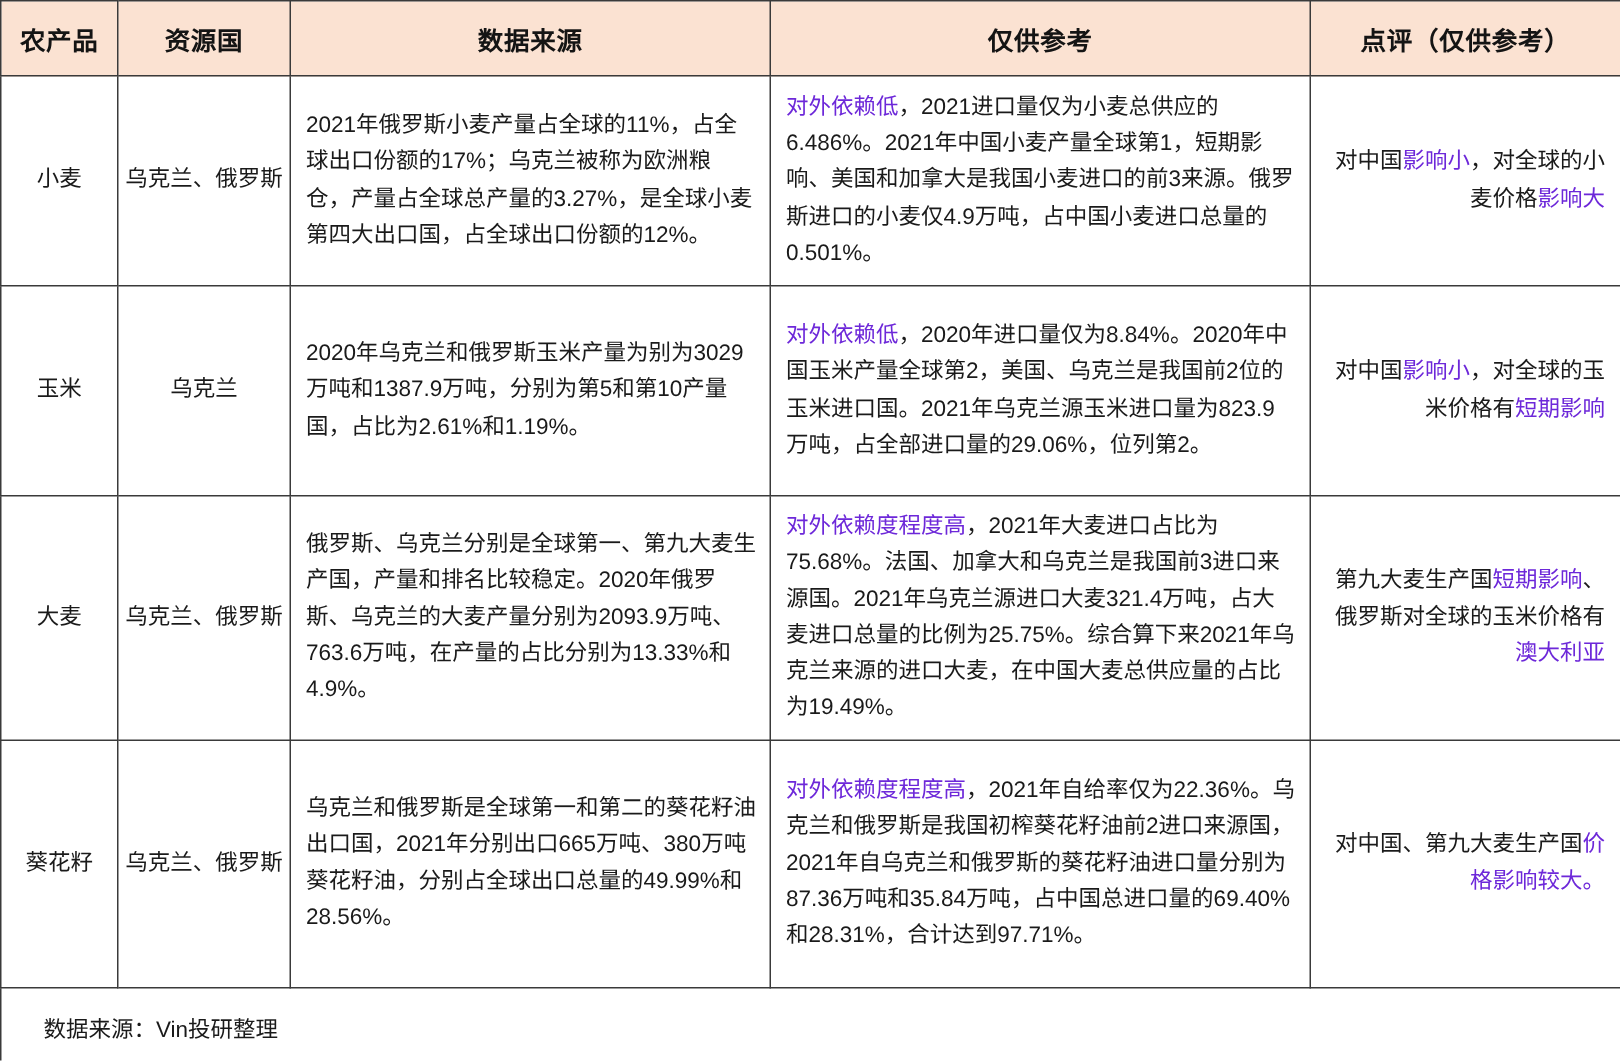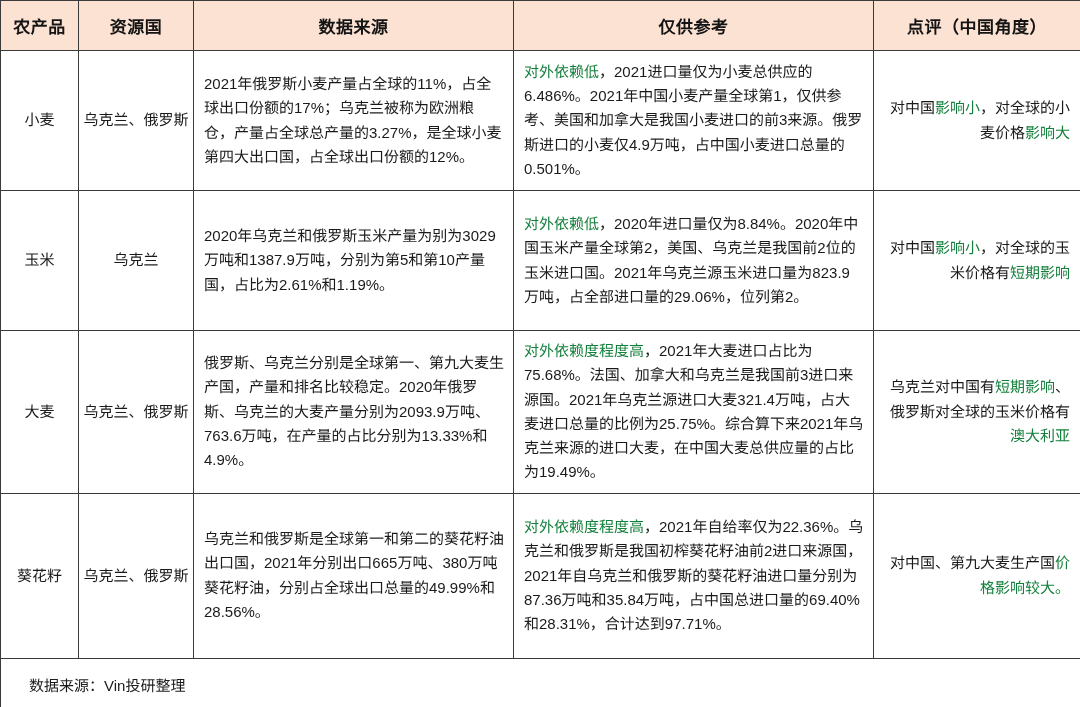--- a/index.html
+++ b/index.html
@@ -62,21 +62,21 @@
     color: #1a1a1a;
   }
   td.cell-note {
     font-size: 15px;
     line-height: 1.62;
     text-align: right;
     padding: 8px 10px;
     color: #1a1a1a;
   }
   .hl {
-    color: #15803d;
+    color: #6d28d9;
   }
   
   tr.r1 td { height: 140px; }
   tr.r2 td { height: 140px; }
   tr.r3 td { height: 160px; }
   tr.r4 td { height: 165px; }
 
   tr.footer td {
     height: 52px;
     font-size: 15px;
@@ -98,50 +98,50 @@
         <col class="c3">
         <col class="c4">
         <col class="c5">
     </colgroup>
     <thead>
       <tr>
         <th>农产品</th>
         <th>资源国</th>
         <th>数据来源</th>
         <th>仅供参考</th>
-        <th>点评（中国角度）</th>
+        <th>点评（仅供参考）</th>
       </tr>
     </thead>
     <tbody>
       <tr class="r1">
         <td class="cell-cat">小麦</td>
         <td class="cell-src">乌克兰、俄罗斯</td>
         <td class="cell-body">2021年俄罗斯小麦产量占全球的11%，占全球出口份额的17%；乌克兰被称为欧洲粮仓，产量占全球总产量的3.27%，是全球小麦第四大出口国，占全球出口份额的12%。</td>
         <td class="cell-body">
-          <span class="hl">对外依赖低</span><span>，2021进口量仅为小麦总供应的6.486%。2021年中国小麦产量全球第1，仅供参考、美国和加拿大是我国小麦进口的前3来源。俄罗斯进口的小麦仅4.9万吨，占中国小麦进口总量的0.501%。</span>
+          <span class="hl">对外依赖低</span><span>，2021进口量仅为小麦总供应的6.486%。2021年中国小麦产量全球第1，短期影响、美国和加拿大是我国小麦进口的前3来源。俄罗斯进口的小麦仅4.9万吨，占中国小麦进口总量的0.501%。</span>
         </td>
         <td class="cell-note"><span>对中国</span><span class="hl">影响小</span><span>，对全球的小麦价格</span><span class="hl">影响大</span></td>
       </tr>
       <tr class="r2">
         <td class="cell-cat">玉米</td>
         <td class="cell-src">乌克兰</td>
         <td class="cell-body">2020年乌克兰和俄罗斯玉米产量为别为3029万吨和1387.9万吨，分别为第5和第10产量国，占比为2.61%和1.19%。</td>
         <td class="cell-body">
           <span class="hl">对外依赖低</span><span>，2020年进口量仅为8.84%。2020年中国玉米产量全球第2，美国、乌克兰是我国前2位的玉米进口国。2021年乌克兰源玉米进口量为823.9万吨，占全部进口量的29.06%，位列第2。</span>
         </td>
         <td class="cell-note"><span>对中国</span><span class="hl">影响小</span><span>，对全球的玉米价格有</span><span class="hl">短期影响</span></td>
       </tr>
       <tr class="r3">
         <td class="cell-cat">大麦</td>
         <td class="cell-src">乌克兰、俄罗斯</td>
         <td class="cell-body">俄罗斯、乌克兰分别是全球第一、第九大麦生产国，产量和排名比较稳定。2020年俄罗斯、乌克兰的大麦产量分别为2093.9万吨、763.6万吨，在产量的占比分别为13.33%和4.9%。</td>
         <td class="cell-body">
           <span class="hl">对外依赖度程度高</span><span>，2021年大麦进口占比为75.68%。法国、加拿大和乌克兰是我国前3进口来源国。2021年乌克兰源进口大麦321.4万吨，占大麦进口总量的比例为25.75%。综合算下来2021年乌克兰来源的进口大麦，在中国大麦总供应量的占比为19.49%。</span>
         </td>
-        <td class="cell-note"><span>乌克兰对中国有</span><span class="hl">短期影响</span><span>、俄罗斯对全球的玉米价格有</span><span class="hl">澳大利亚</span></td>
+        <td class="cell-note"><span>第九大麦生产国</span><span class="hl">短期影响</span><span>、俄罗斯对全球的玉米价格有</span><span class="hl">澳大利亚</span></td>
       </tr>
       <tr class="r4">
         <td class="cell-cat">葵花籽</td>
         <td class="cell-src">乌克兰、俄罗斯</td>
         <td class="cell-body">乌克兰和俄罗斯是全球第一和第二的葵花籽油出口国，2021年分别出口665万吨、380万吨葵花籽油，分别占全球出口总量的49.99%和28.56%。</td>
         <td class="cell-body">
           <span class="hl">对外依赖度程度高</span><span>，2021年自给率仅为22.36%。乌克兰和俄罗斯是我国初榨葵花籽油前2进口来源国，2021年自乌克兰和俄罗斯的葵花籽油进口量分别为87.36万吨和35.84万吨，占中国总进口量的69.40%和28.31%，合计达到97.71%。</span>
         </td>
         <td class="cell-note"><span>对中国、第九大麦生产国</span><span class="hl">价格影响较大。</span></td>
       </tr>

